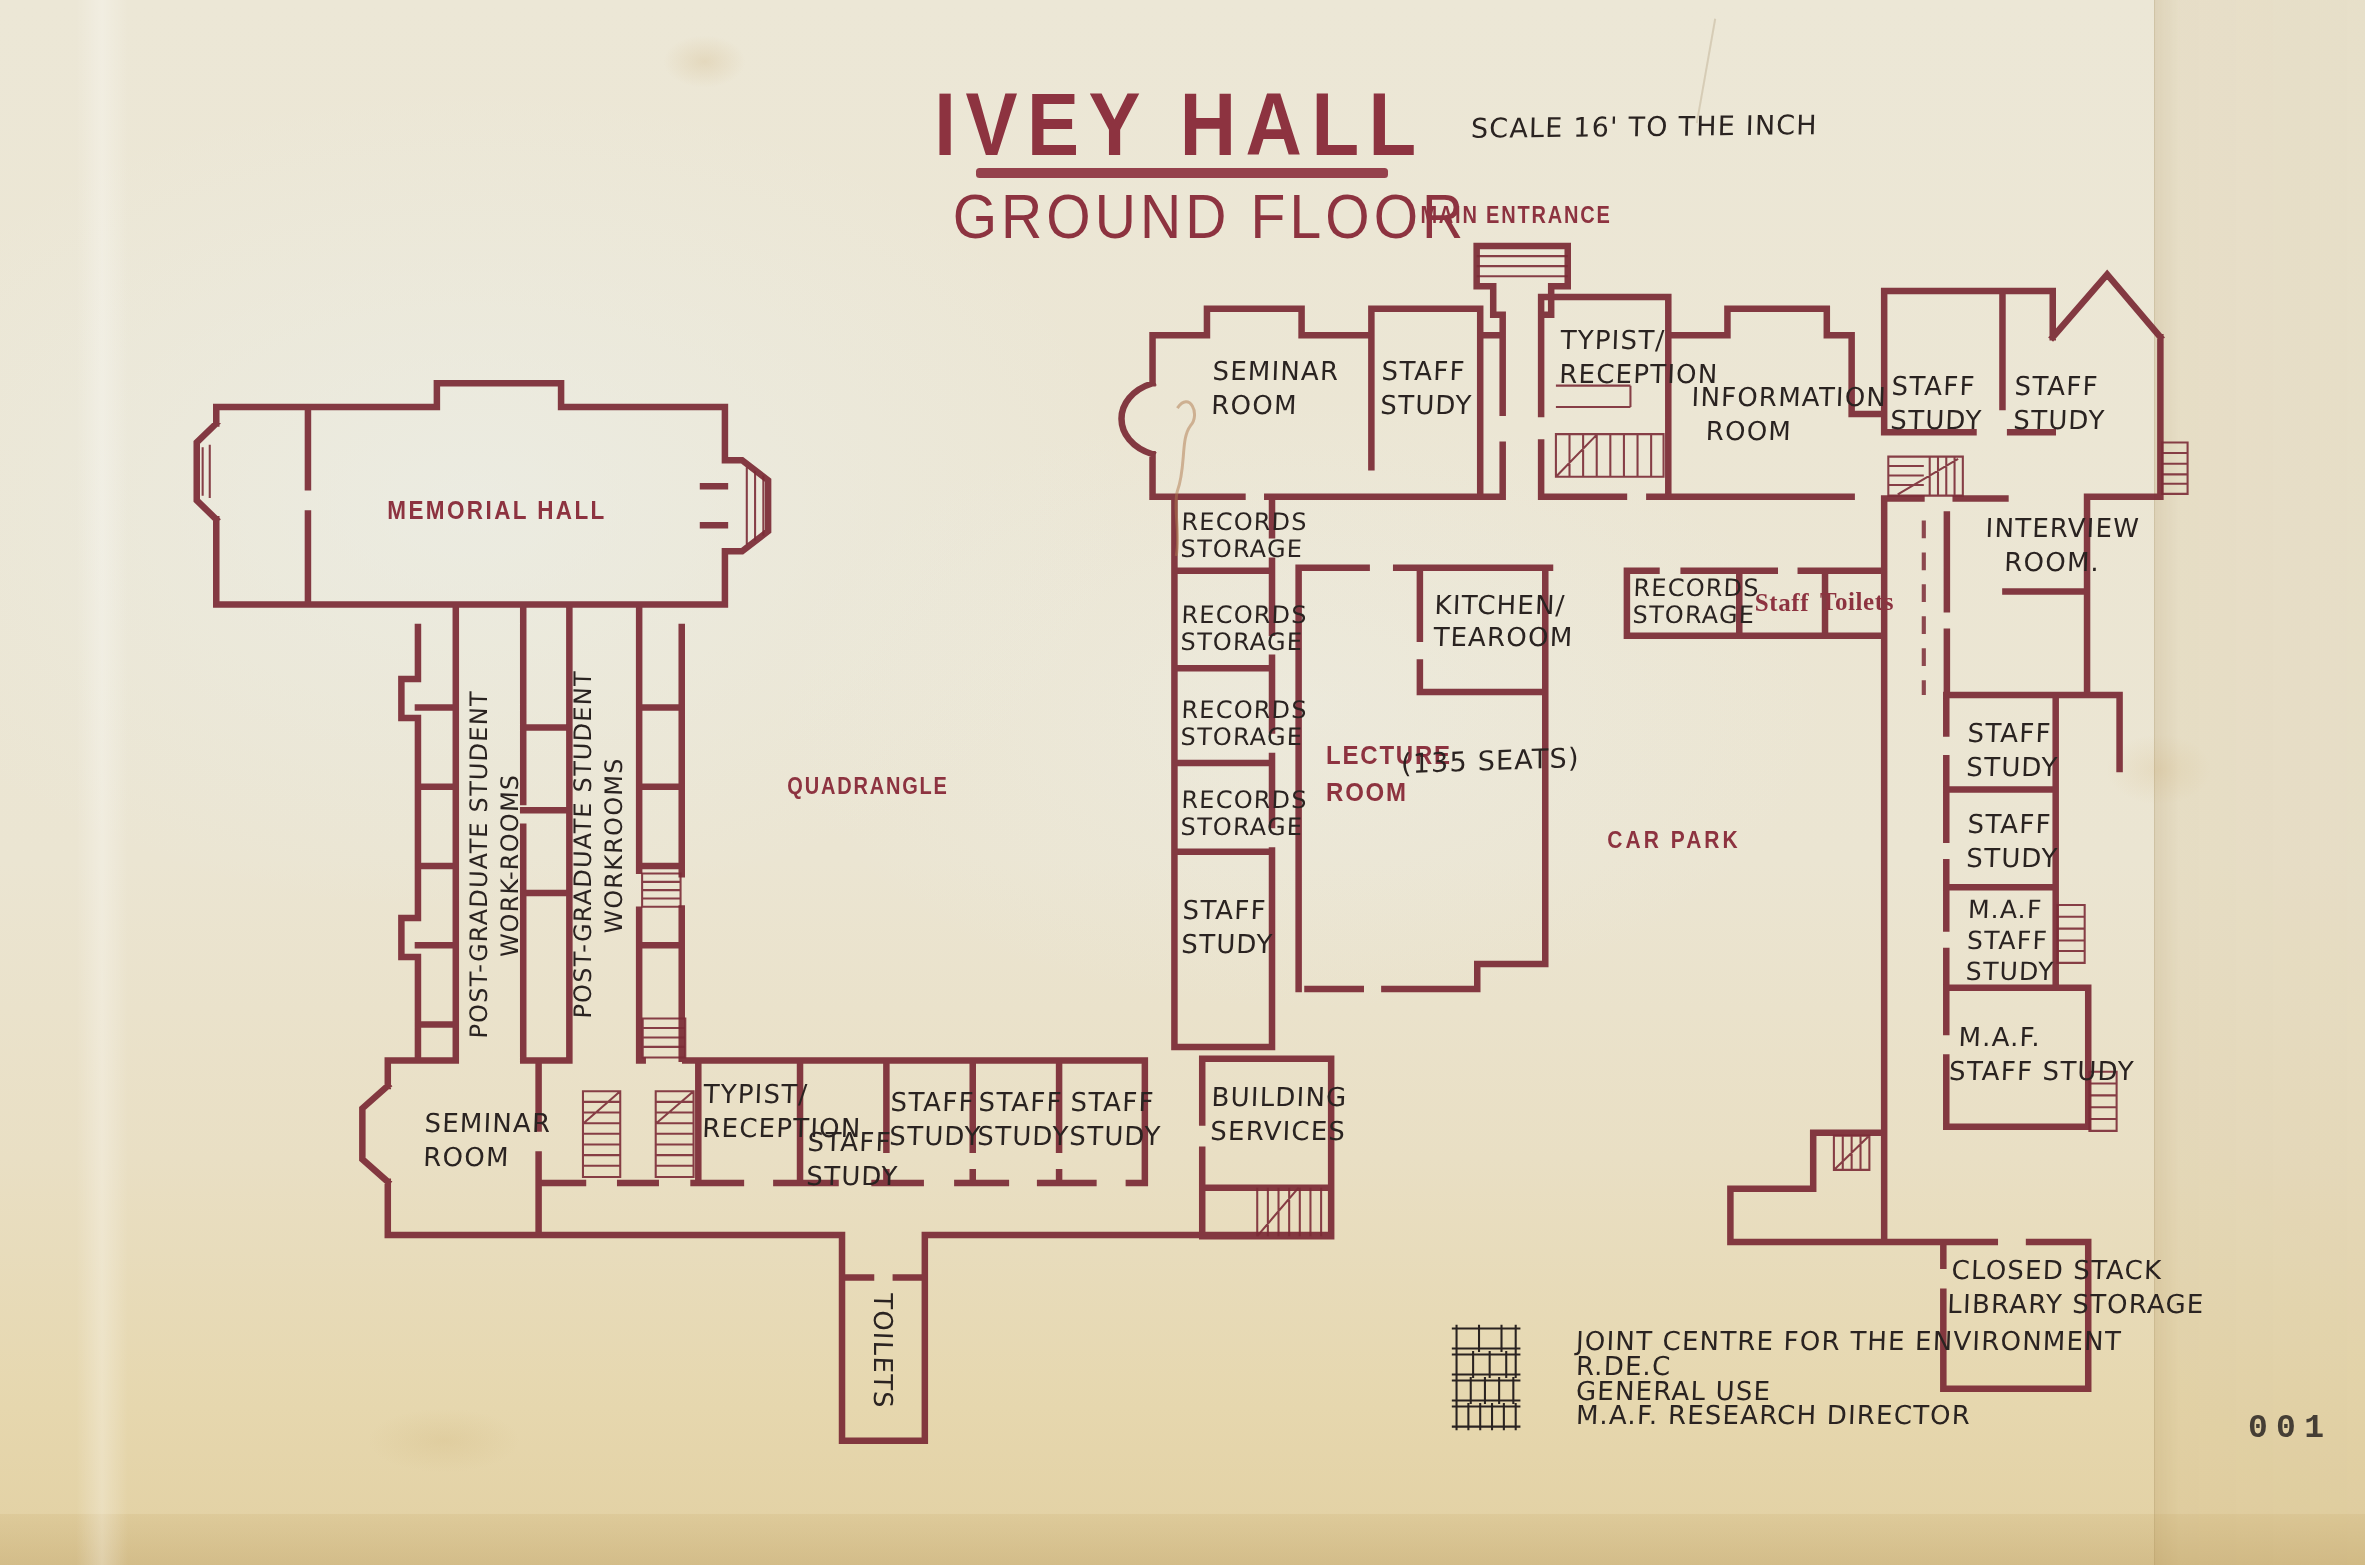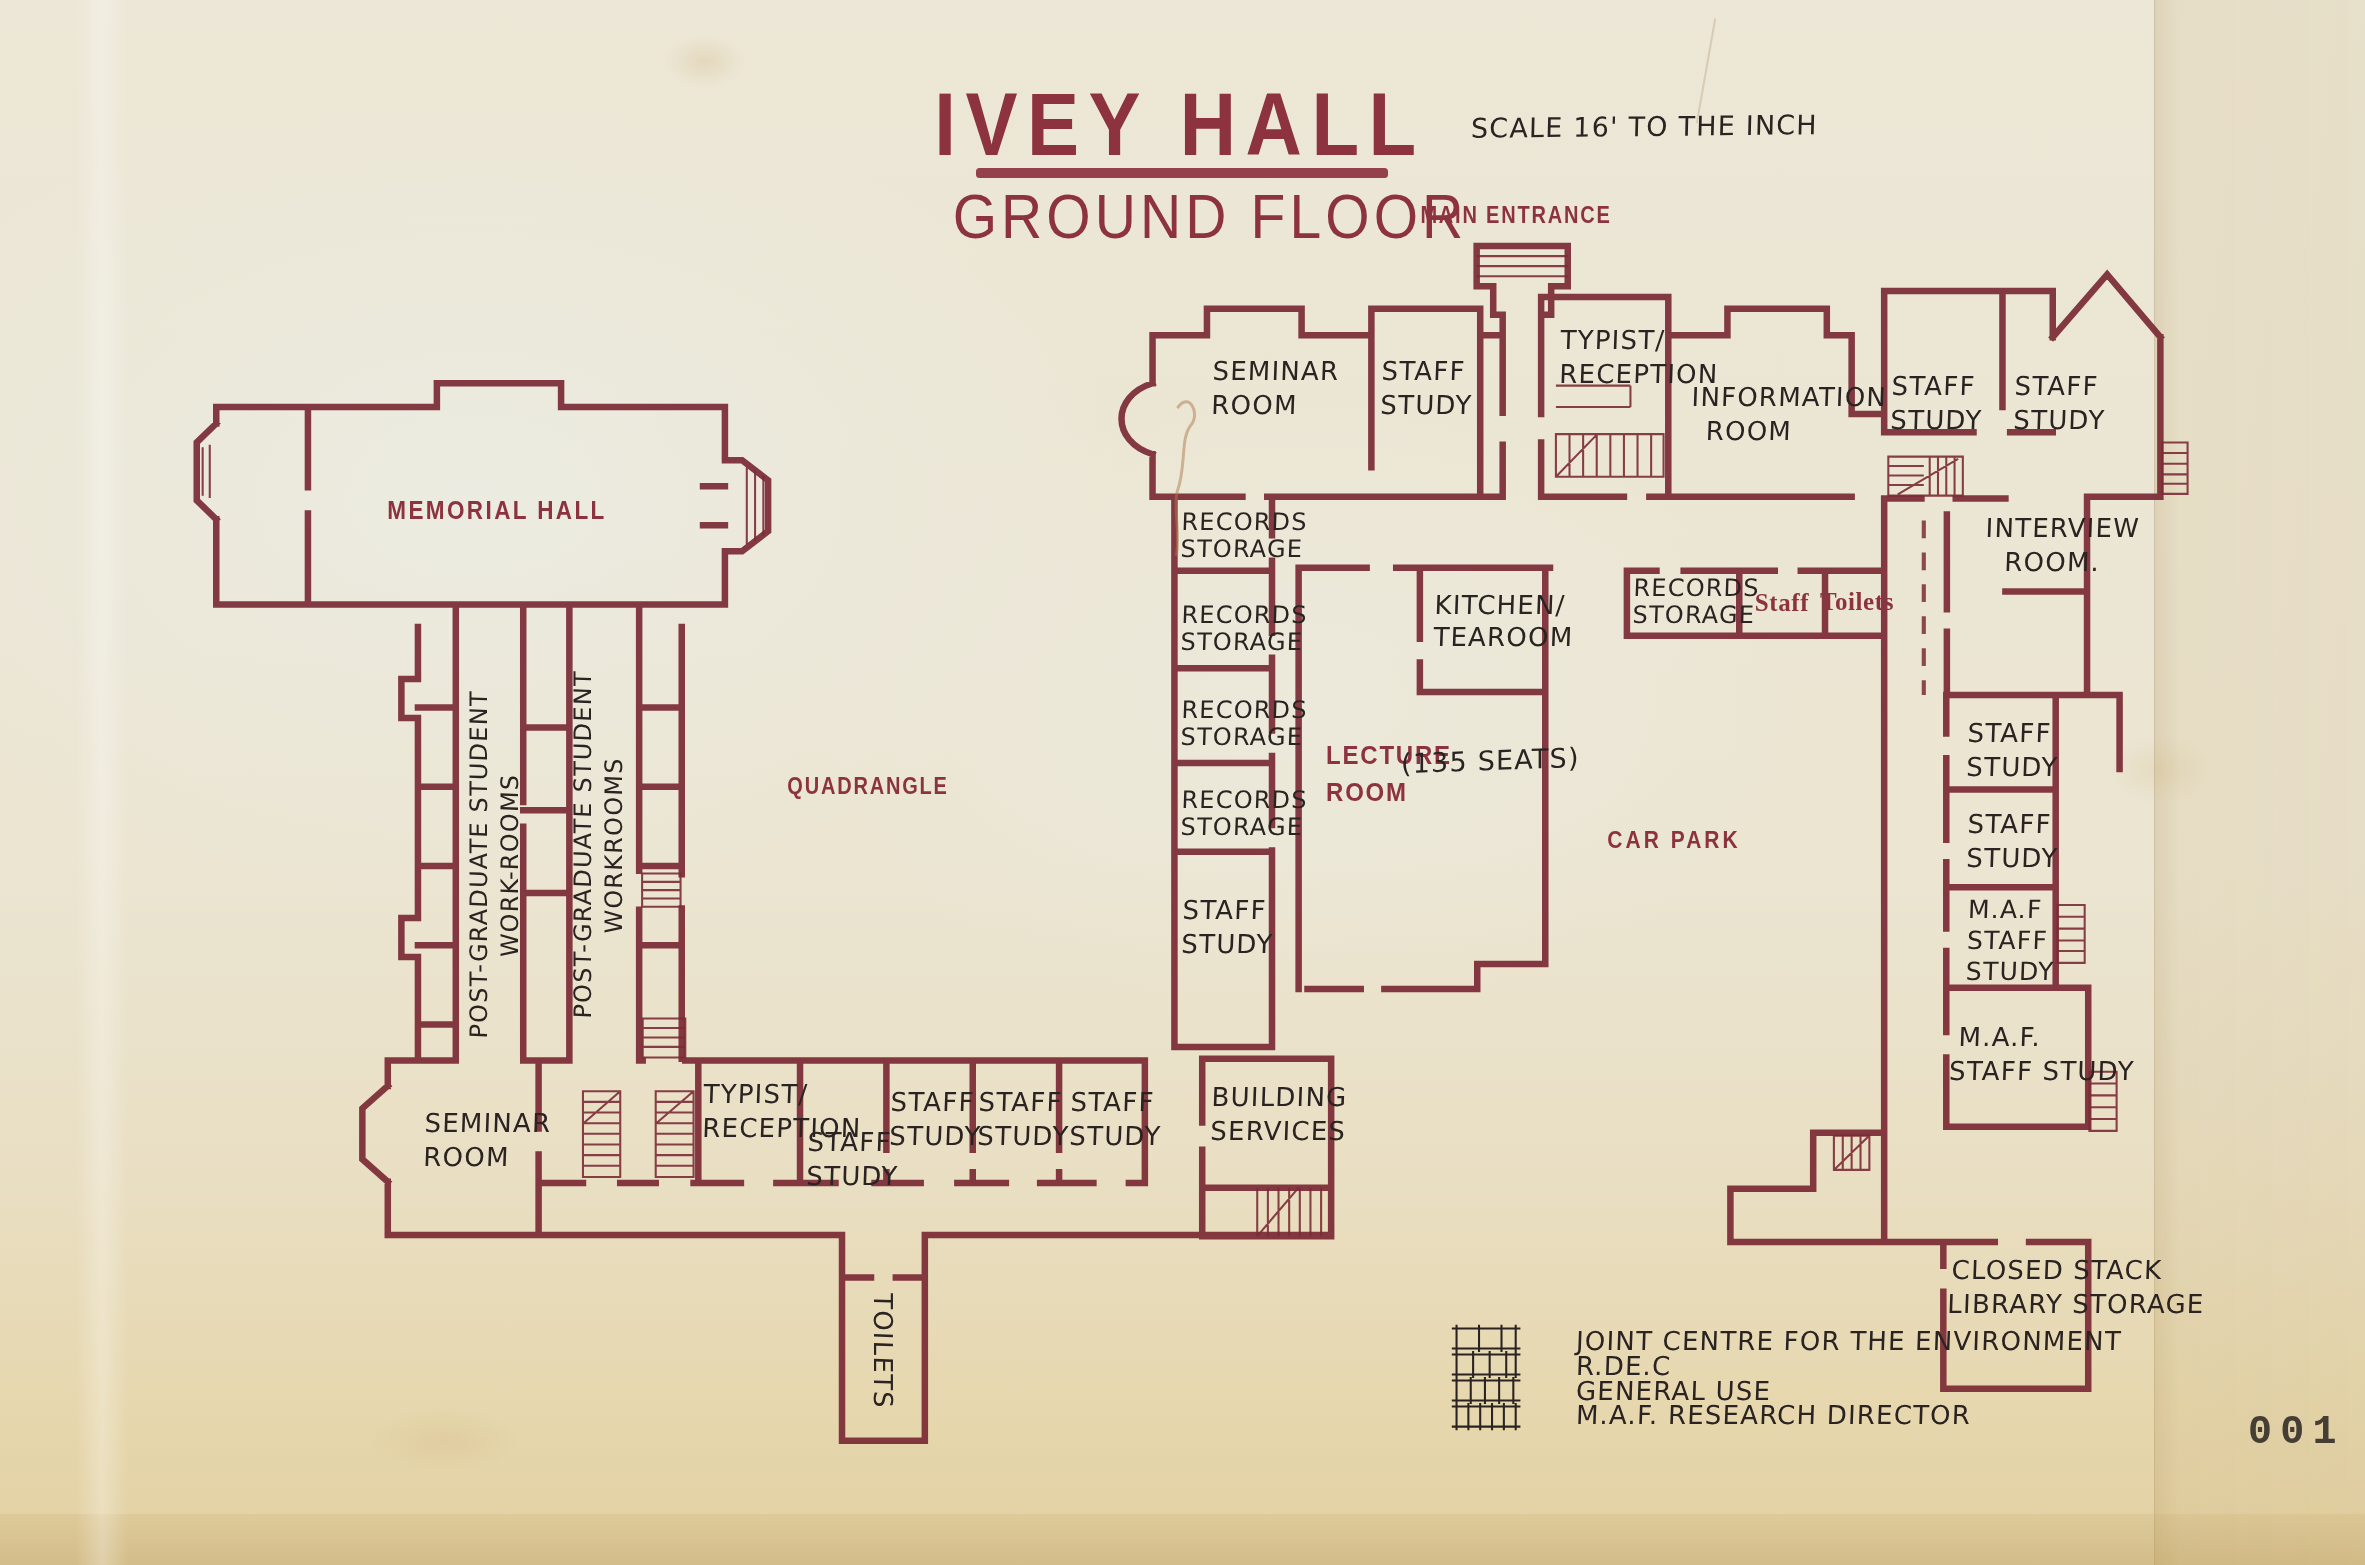--- a/index.html
+++ b/index.html
@@ -142,21 +142,21 @@
       M2454,2378 H2570 M2454,2412 H2570 M2462,2372 V2418 M2482,2372 V2418 M2502,2372 V2418 M2522,2372 V2418 M2542,2372 V2418 M2562,2372 V2418
     "></path>
 
     <path fill="none" stroke="#b07a4e" stroke-width="5" opacity="0.5" d="M1990,690 C2010,660 2030,700 2012,720 C1995,742 2005,790 1990,830 C1982,860 1996,900 1988,940"></path>
   </svg>
 
   <div class="lbl sten c" style="left:1180px;top:125px;font-size:78px;letter-spacing:9.5px;transform:translate(-50%,-50%) scaleY(1.15);">IVEY HALL</div>
   <div class="decor" style="left:976px;top:168px;width:412px;height:9.5px;background:#8d3340;border-radius:3.5px;opacity:.92;"></div>
   <div class="lbl sten c" style="left:1210px;top:216px;font-size:57px;letter-spacing:4.1px;font-weight:400;transform:translate(-50%,-50%) scaleY(1.1);">GROUND FLOOR</div>
   <div class="lbl hand" style="left:1471px;top:110px;font-size:27px;transform:skewX(-2deg) rotate(-0.6deg);">SCALE 16' TO THE INCH</div>
-  <div class="lbl" style="left:2248px;top:1410px;font-family:'Liberation Mono',monospace;font-weight:700;font-size:40px;letter-spacing:8.3px;color:#453e35;">001</div>
+  <div class="lbl" style="left:2248px;top:1410px;font-family:'Liberation Mono',monospace;font-weight:700;font-size:33px;letter-spacing:8.3px;color:#453e35;">001</div>
 
   <div class="lbl sten c" style="left:497px;top:511px;font-size:22.5px;letter-spacing:2.4px;transform:translate(-50%,-50%) scaleY(1.15);">MEMORIAL HALL</div>
   <div class="lbl sten c" style="left:868px;top:787px;font-size:20px;letter-spacing:1.8px;transform:translate(-50%,-50%) scaleY(1.15);">QUADRANGLE</div>
   <div class="lbl sten c" style="left:1516px;top:215px;font-size:20px;letter-spacing:1.8px;transform:translate(-50%,-50%) scaleY(1.2);">MAIN ENTRANCE</div>
   <div class="lbl sten c" style="left:1674px;top:840px;font-size:21px;letter-spacing:3px;transform:translate(-50%,-50%) scaleY(1.15);">CAR PARK</div>
   <div class="lbl sten" style="left:1326px;top:736px;font-size:24px;letter-spacing:1.8px;line-height:34px;transform:scaleY(1.1);transform-origin:left top;">
     <span style="display:block">LECTURE</span>
     <span style="display:block">ROOM</span>
   </div>
   <div class="lbl hand" style="left:1401px;top:744px;font-size:27px;transform:skewX(-2deg) rotate(-2deg);">(135 SEATS)</div>

